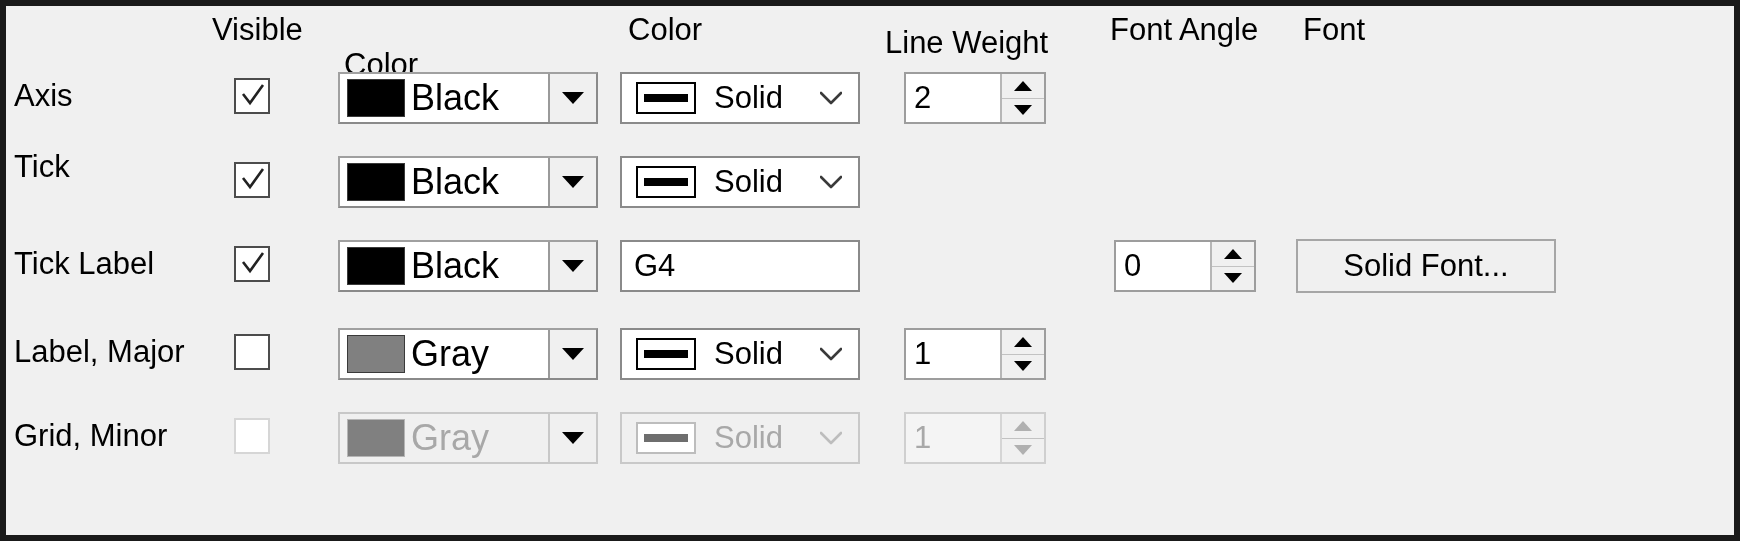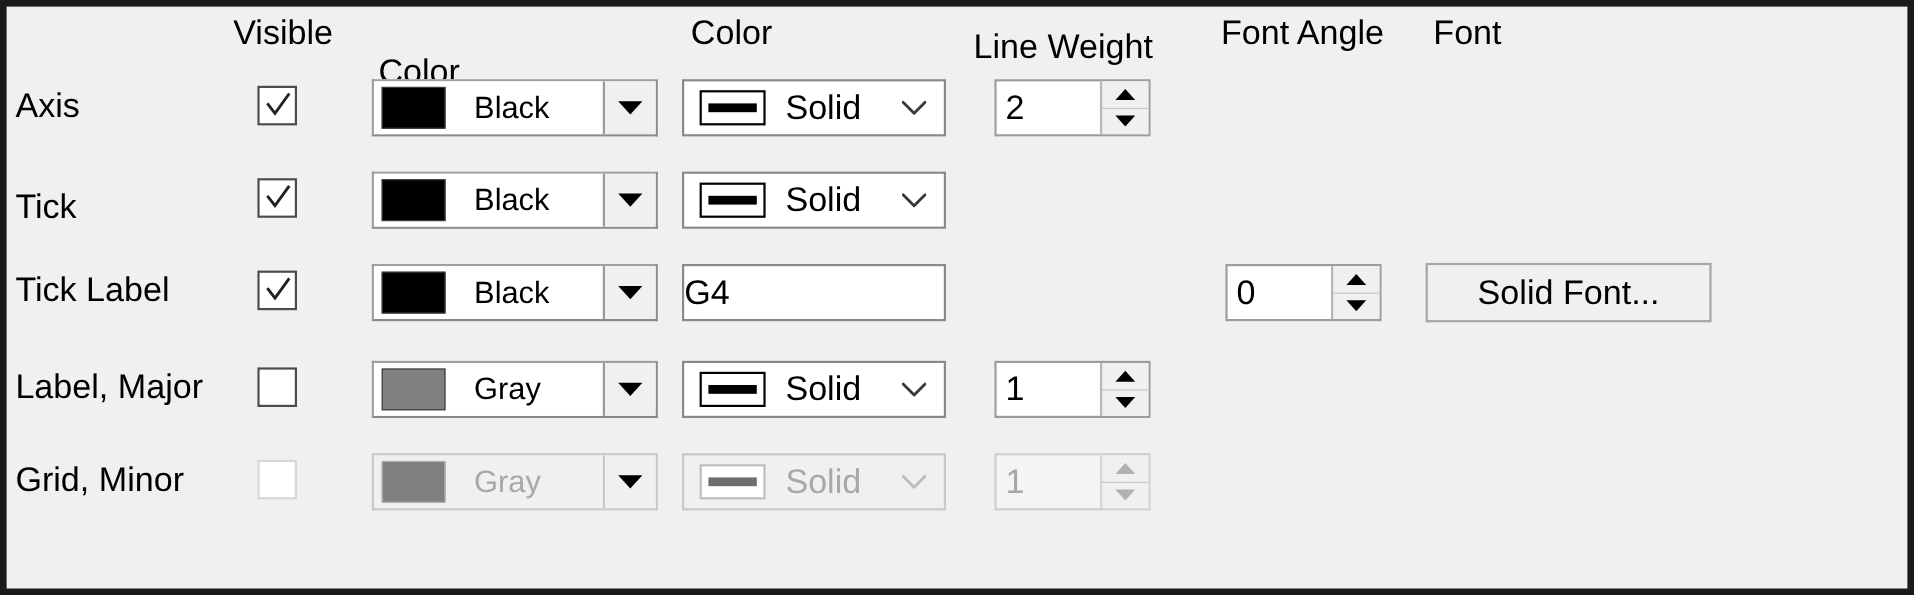--- a/index.html
+++ b/index.html
@@ -90,23 +90,23 @@
     width: 58px;
     height: 38px;
     box-sizing: border-box;
     border: 1px solid #3a3a3a;
     flex: 0 0 auto;
   }
   .color-combo.disabled .swatch {
     border-color: #b5b5b5;
   }
   .color-combo .color-name {
-    font-size: 28px;
-    color: #000000;
-    margin-left: 26px;
+    font-size: 36px;
+    color: #000000;
+    margin-left: 6px;
     line-height: 40px;
     white-space: nowrap;
   }
   .color-combo.disabled .color-name {
     color: #a8a8a8;
   }
   .color-combo .drop-btn {
     flex: 0 0 auto;
     width: 46px;
     background: #f0f0f0;
@@ -245,21 +245,21 @@
   
   .text-field {
     position: absolute;
     height: 52px;
     box-sizing: border-box;
     background: #ffffff;
     border: 2px solid #8a8a8a;
     font-size: 31px;
     color: #000000;
     line-height: 48px;
-    padding-left: 0;
+    padding-left: 12px;
     white-space: nowrap;
     overflow: hidden;
   }
 
   
   .push-button {
     position: absolute;
     height: 54px;
     box-sizing: border-box;
     background: #f0f0f0;
@@ -315,21 +315,21 @@
         <div class="value">2</div>
         <div class="btns">
           <div class="up">
             <span class="arrow-up"></span>
           </div>
           <div class="dn">
             <span class="arrow-dn"></span>
           </div>
         </div>
       </div>
-      <div class="row-label" style="top: 164px;">Tick</div>
+      <div class="row-label" style="top: 143px;">Tick</div>
       <div class="checkbox" style="left: 228px; top: 156px;">
         <svg class="tick" viewBox="0 0 24 26">
           <path d="M2 12 L9 21 L22 3" fill="none" stroke="#222222" stroke-width="2.6"></path>
         </svg>
       </div>
       <div class="color-combo" style="left: 332px; top: 150px; width: 260px;">
         <div class="swatch-area">
           <div class="swatch" style="background: rgb(0, 0, 0);"></div>
           <div class="color-name">Black</div>
         </div>

